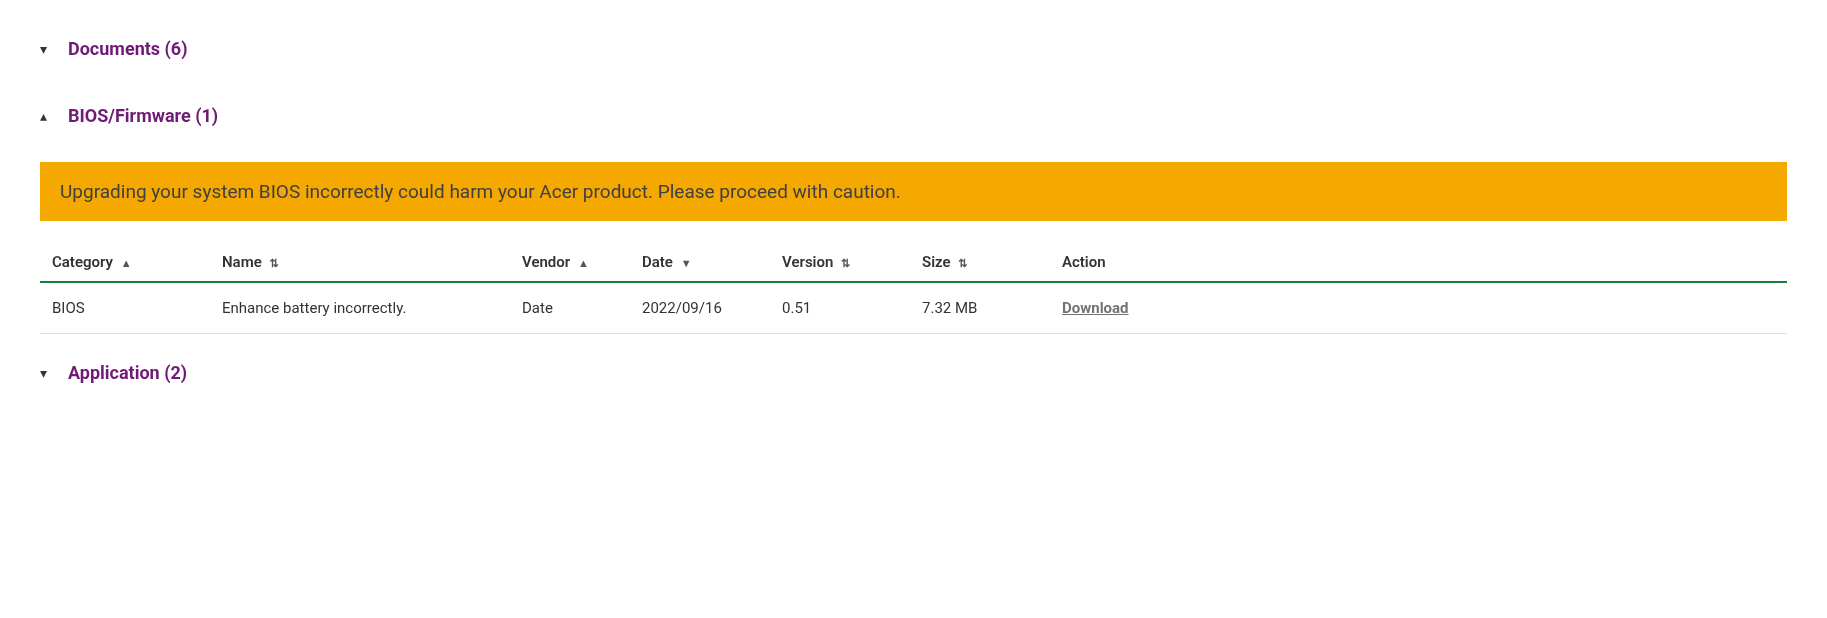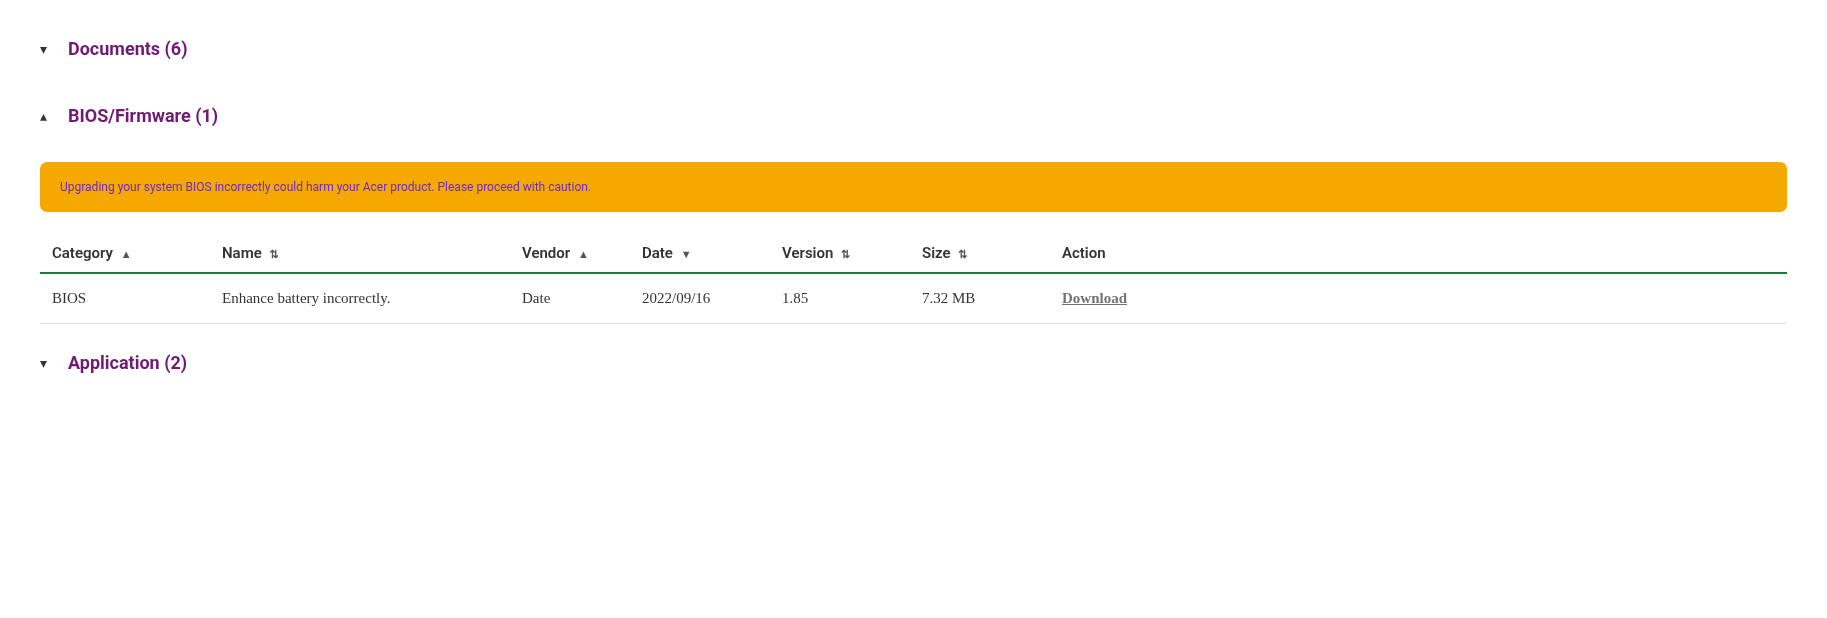--- a/index.html
+++ b/index.html
@@ -38,25 +38,25 @@
       font-weight: 700;
       color: #701a75;
     }
 
     .bios-section {
       margin: 10px 0;
     }
 
     .warning-banner {
       background-color: #f5a800;
-      border-radius: 7px;
+      border-radius: 0;
       padding: 18px 20px;
       margin: 18px 0 22px 0;
-      font-size: 12px;
-      color: #6d28d9;
+      font-size: 19px;
+      color: #404040;
     }
 
     .table-container {
       width: 100%;
       margin-bottom: 10px;
     }
 
     table {
       width: 100%;
       border-collapse: collapse;
@@ -76,21 +76,20 @@
       font-size: 11px;
       margin-left: 4px;
       color: #555;
     }
 
     tbody tr td {
       padding: 16px 12px;
       font-size: 15px;
       color: #333;
       border-bottom: 1px solid #e0e0e0;
-      font-family: Liberation Serif, serif;
     }
 
     .download-link {
       color: #737373;
       font-weight: 700;
       text-decoration: underline;
       cursor: pointer;
     }
 
     .col-category { width: 170px; }
@@ -153,21 +152,21 @@
             <span>Action</span>
           </th>
         </tr>
       </thead>
       <tbody>
         <tr>
           <td>BIOS</td>
           <td>Enhance battery incorrectly.</td>
           <td>Date</td>
           <td>2022/09/16</td>
-          <td>1.85</td>
+          <td>0.51</td>
           <td>7.32 MB</td>
           <td>
             <a class="download-link" href="#">Download</a>
           </td>
         </tr>
       </tbody>
     </table>
   </div>
 </div>
 

